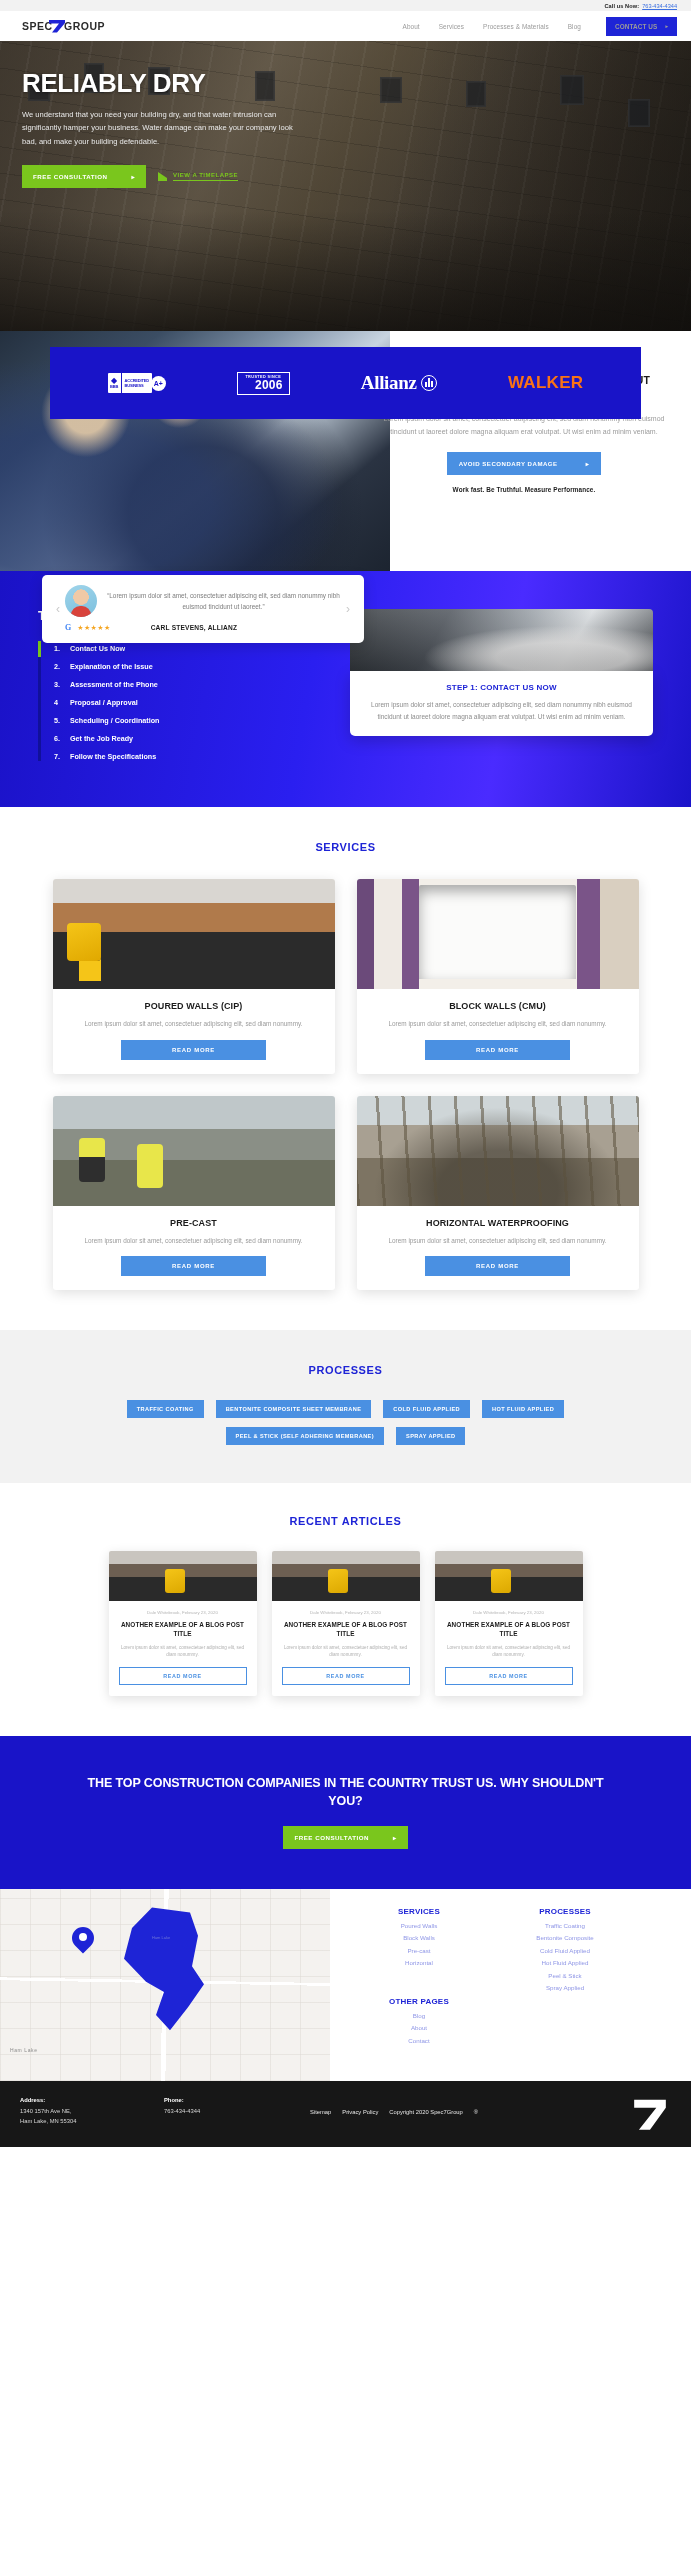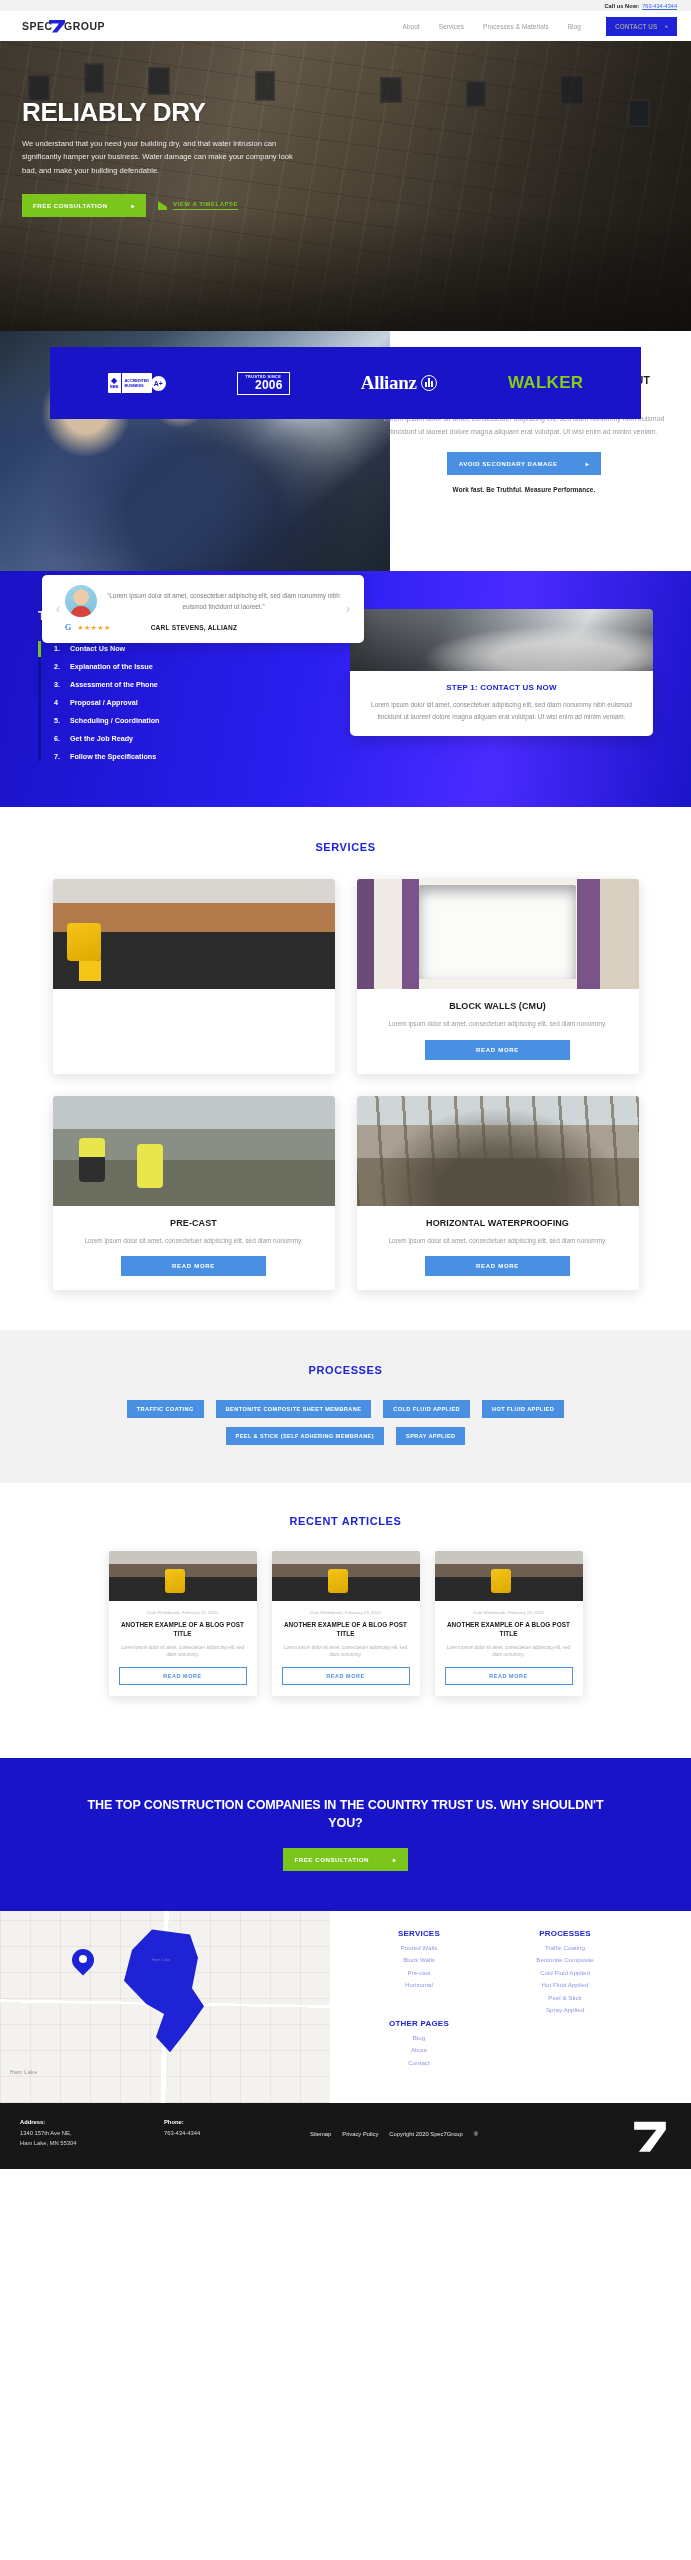--- a/index.html
+++ b/index.html
@@ -54,21 +54,21 @@
   }
   .hero .win {
     position:absolute; background:rgba(28,30,34,.72);
     border:1px solid rgba(255,255,255,.06);
     box-shadow:inset 0 0 0 1px rgba(255,255,255,.04);
   }
   .hero .darkbottom {
     position:absolute; left:0; right:0; bottom:0; height:120px;
     background:linear-gradient(to bottom, rgba(18,16,13,0), rgba(15,13,11,.78));
   }
-  .hero-inner { position:relative; z-index:5; padding:58px 0 0 22px; max-width:330px; }
+  .hero-inner { position:relative; z-index:5; padding:29px 0 0 22px; max-width:330px; }
   .hero h1 {
     font-size:26px; font-weight:bold; color:#fff; letter-spacing:-.4px;
     font-family:"Liberation Sans", sans-serif; line-height:1;
     text-shadow:0 1px 3px rgba(0,0,0,.4);
   }
   .hero p {
     margin-top:12px; font-size:7.6px; line-height:1.75; color:#e9e9e9;
     max-width:278px;
   }
   .hero-cta { margin-top:17px; display:flex; align-items:center; gap:12px; }
@@ -99,21 +99,21 @@
   .bbb-right div { font-size:4px; font-weight:bold; color:#1914c8; line-height:5.5px; letter-spacing:-.2px; }
   .bbb-a { width:15px;height:15px;border-radius:50%; background:#fff; display:flex; align-items:center; justify-content:center;
            font-size:7px; font-weight:bold; color:#1914c8; margin-left:-4px; }
   .trusted { border:1px solid #fff; padding:2px 6px; text-align:center; }
   .trusted .t1 { font-size:3.8px; font-weight:bold; color:#fff; letter-spacing:.4px; }
   .trusted .t2 { font-size:12px; font-weight:bold; color:#fff; letter-spacing:.2px; line-height:13px;margin-left:11px; }
   .allianz { display:flex; align-items:center; gap:4px; }
   .allianz .txt { font-size:19px; font-weight:bold; color:#fff; letter-spacing:-.3px; font-family:"Liberation Serif", serif; }
   .allianz .mark { width:16px;height:16px;border:1.5px solid #fff;border-radius:50%; display:flex; align-items:flex-end; justify-content:center; gap:1px; padding-bottom:3px; }
   .allianz .mark i { display:block; width:2px; background:#fff; }
-  .walker { font-size:17px; font-weight:bold; color:#84cc16; letter-spacing:.3px; }
+  .walker { font-size:17px; font-weight:bold; color:#f97316; letter-spacing:.3px; }
 
   
   .func { position:relative; height:240px; background:#fff; overflow:hidden; }
   .func-photo {
     position:absolute; left:0; top:0; width:390px; height:240px;
     background:
       linear-gradient(140deg,#24303f 0%,#3b4d63 24%,#7d90a6 42%,#c8d4e0 58%,#2a3342 78%,#1c2430 100%);
   }
   .func-photo::after{
     content:""; position:absolute; inset:0;
@@ -219,21 +219,21 @@
   .img-d::after{ content:""; position:absolute; inset:0;
     background:repeating-linear-gradient(86deg, rgba(90,80,60,.55) 0 3px, rgba(0,0,0,0) 3px 26px),
                radial-gradient(ellipse at 50% 86%, rgba(60,55,45,.6) 0 30%, rgba(0,0,0,0) 62%); }
 
   
   .processes { background:#f2f2f2; padding:34px 0 38px; }
   .tags { display:flex; flex-wrap:wrap; justify-content:center; gap:9px 12px; margin-top:24px; padding:0 72px; }
   .tag { background:#4a90e2; color:#fff; font-size:5.6px; font-weight:bold; letter-spacing:.4px; padding:6px 10px; text-decoration:none; }
 
   
-  .articles { background:#fff; padding:32px 0 62px; }
+  .articles { background:#fff; padding:32px 0 40px; }
   .arts { display:flex; gap:15px; justify-content:center; margin-top:24px; }
   .art { width:148px; background:#fff; box-shadow:0 3px 12px rgba(0,0,0,.13); border-radius:2px; overflow:hidden; }
   .art-img { height:50px; position:relative; overflow:hidden;
     background:linear-gradient(180deg,#c9c5bf 0 26%, #6d5f52 26% 52%, #2a2a2a 52% 100%); }
   .art-img::after{ content:""; position:absolute; left:56px; top:18px; width:20px; height:24px;
     background:linear-gradient(160deg,#f5c518,#dca800); border-radius:3px; }
   .art-body { padding:9px 10px 11px; text-align:center; }
   .art-date { font-size:4.4px; color:#b5b5b5; }
   .art-title { margin-top:5px; font-size:6.4px; font-weight:bold; color:#1b1b1b; line-height:1.45; letter-spacing:.1px; }
   .art-desc { margin-top:5px; font-size:4.6px; line-height:1.7; color:#b0b0b0; }
@@ -445,20 +445,25 @@
         </div>
       </div>
     </div>
   </div>
 
   <div class="services">
     <div class="sec-title">SERVICES</div>
     <div class="cards">
       <div class="card">
         <div class="card-img img-a"></div>
+        <div class="card-body">
+          <h3>POURED WALLS (CIP)</h3>
+          <p>Lorem ipsum dolor sit amet, consectetuer adipiscing elit, sed diam nonummy.</p>
+          <a class="btn-read" href="#">READ MORE</a>
+        </div>
       </div>
       <div class="card">
         <div class="card-img img-b"></div>
         <div class="card-body">
           <h3>BLOCK WALLS (CMU)</h3>
           <p>Lorem ipsum dolor sit amet, consectetuer adipiscing elit, sed diam nonummy.</p>
           <a class="btn-read" href="#">READ MORE</a>
         </div>
       </div>
       <div class="card">

